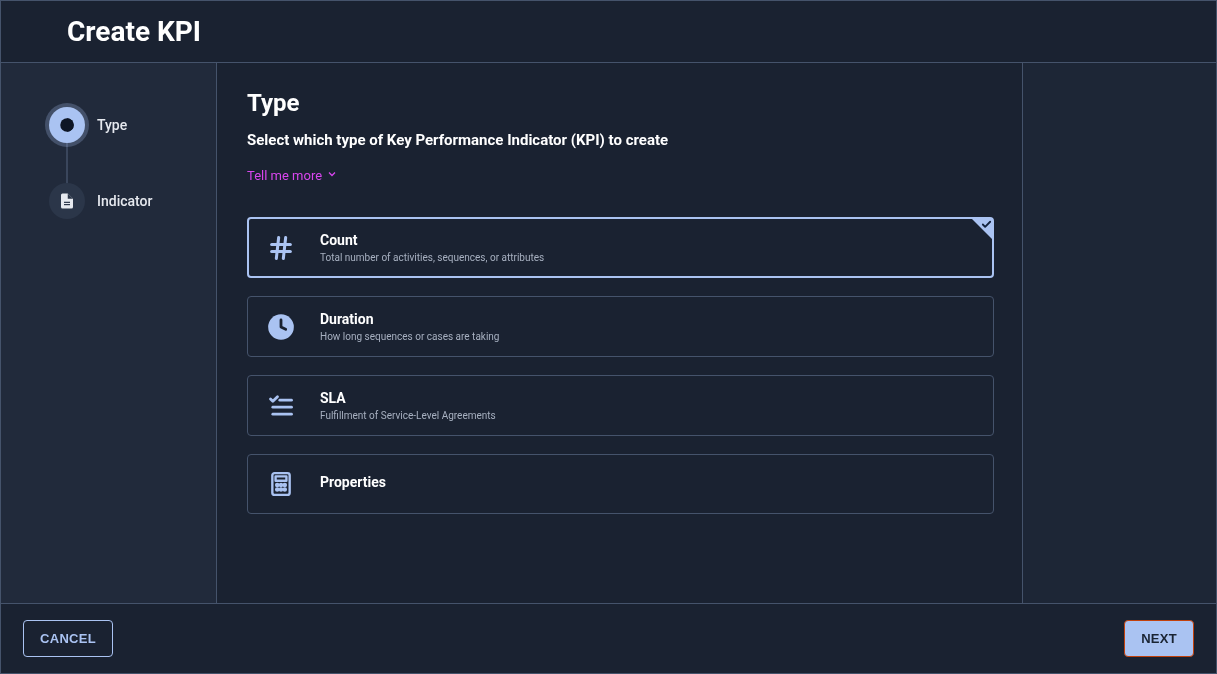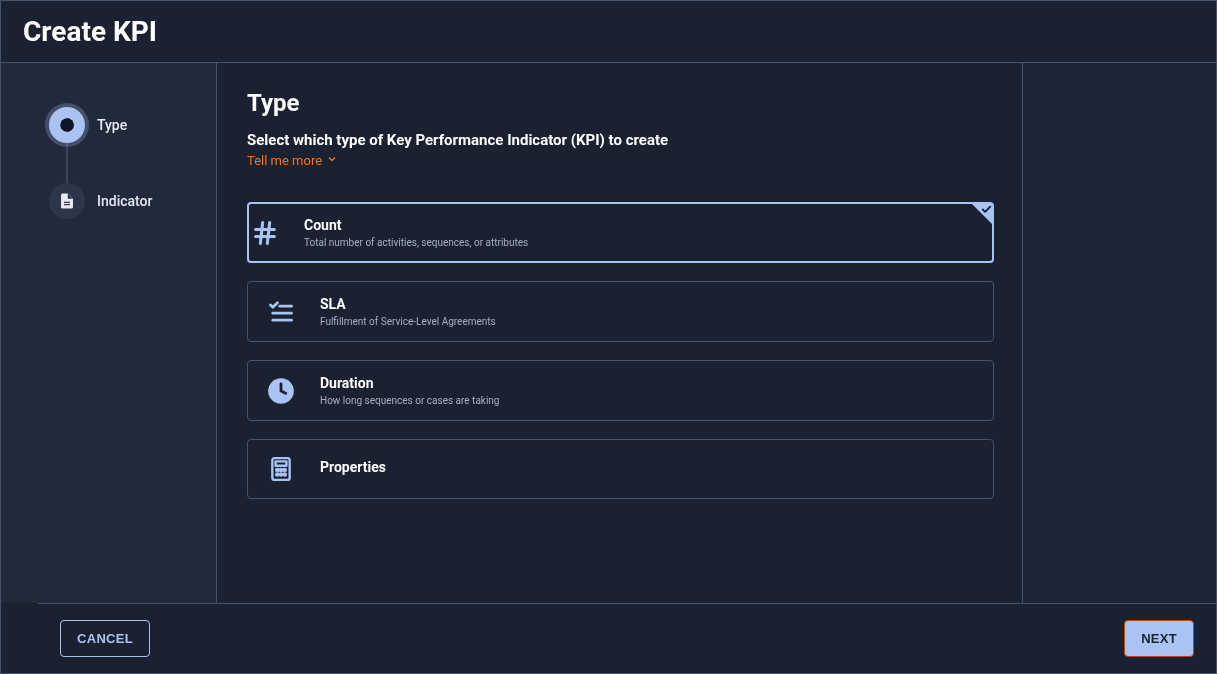--- a/index.html
+++ b/index.html
@@ -27,20 +27,21 @@
     height: 62px;
     display: flex;
     align-items: center;
     padding-left: 22px;
     border-bottom: 1px solid #45536b;
   }
   .header h1 {
     font-size: 28px;
     font-weight: 700;
     color: #ffffff;
+    margin-left: 44px;
   }
   
   .body {
     flex: 1;
     display: flex;
     min-height: 0;
   }
   
   .sidebar {
     width: 216px;
@@ -115,25 +116,25 @@
   .content-panel h2 {
     font-size: 24px;
     font-weight: 700;
     color: #ffffff;
     margin-bottom: 14px;
   }
   .subtitle {
     font-size: 15px;
     font-weight: 700;
     color: #ffffff;
-    margin-bottom: 1px;
+    margin-bottom: 16px;
   }
   .tell-me-more {
     font-size: 13px;
-    color: #f97316;
+    color: #d946ef;
     display: inline-flex;
     align-items: center;
     gap: 4px;
     cursor: pointer;
     margin-bottom: 34px;
   }
   .tell-me-more .chev {
     display: inline-block;
   }
 
@@ -148,21 +149,21 @@
     padding: 14px 20px 14px 18px;
     display: flex;
     align-items: center;
     gap: 24px;
     cursor: pointer;
     position: relative;
     background: #1a2231;
   }
   .option.selected {
     border: 2px solid #aac3f2;
-    padding: 13px 19px 13px 1px;
+    padding: 13px 19px 13px 17px;
   }
   .option .opt-icon {
     width: 30px;
     height: 30px;
     display: flex;
     align-items: center;
     justify-content: center;
     color: #aac3f2;
     flex-shrink: 0;
   }
@@ -205,21 +206,20 @@
 
   
   .footer {
     height: 70px;
     border-top: 1px solid #45536b;
     display: flex;
     align-items: center;
     justify-content: space-between;
     padding: 0 22px;
     background: #1a2231;
-    margin-left: 37px;
   }
   .btn {
     font-size: 13px;
     font-weight: 700;
     letter-spacing: 0.3px;
     padding: 10px 16px;
     border-radius: 4px;
     cursor: pointer;
   }
   .btn.cancel {
@@ -306,44 +306,44 @@
             </div>
             <div class="corner">
               <svg viewBox="0 0 24 24" fill="none" stroke="currentColor" stroke-width="4" stroke-linecap="round" stroke-linejoin="round">
                   <polyline points="20 6 9 17 4 12"></polyline>
                 </svg>
             </div>
           </div>
 
           <div class="option">
             <div class="opt-icon">
+              <svg viewBox="0 0 24 24" width="28" height="28">
+                  <circle cx="12" cy="12" r="11" fill="currentColor"></circle>
+                  <polyline points="12 6 12 12 16 14" fill="none" stroke="#1a2231" stroke-width="2.4" stroke-linecap="round" stroke-linejoin="round"></polyline>
+                </svg>
+            </div>
+            <div class="opt-text">
+              <div class="opt-title">Duration</div>
+              <div class="opt-desc">How long sequences or cases are taking</div>
+            </div>
+
+          </div>
+
+          <div class="option">
+            <div class="opt-icon">
               <svg viewBox="0 0 24 24" width="28" height="28" fill="none" stroke="currentColor" stroke-width="2.4" stroke-linecap="round" stroke-linejoin="round">
                   <polyline points="3 6 5 8 9 4"></polyline>
                   <line x1="11" y1="7" x2="21" y2="7"></line>
                   <line x1="5" y1="13" x2="21" y2="13"></line>
                   <line x1="5" y1="19" x2="21" y2="19"></line>
                 </svg>
             </div>
             <div class="opt-text">
               <div class="opt-title">SLA</div>
               <div class="opt-desc">Fulfillment of Service-Level Agreements</div>
-            </div>
-
-          </div>
-
-          <div class="option">
-            <div class="opt-icon">
-              <svg viewBox="0 0 24 24" width="28" height="28">
-                  <circle cx="12" cy="12" r="11" fill="currentColor"></circle>
-                  <polyline points="12 6 12 12 16 14" fill="none" stroke="#1a2231" stroke-width="2.4" stroke-linecap="round" stroke-linejoin="round"></polyline>
-                </svg>
-            </div>
-            <div class="opt-text">
-              <div class="opt-title">Duration</div>
-              <div class="opt-desc">How long sequences or cases are taking</div>
             </div>
 
           </div>
 
           <div class="option">
             <div class="opt-icon">
               <svg viewBox="0 0 24 24" width="26" height="26" fill="none" stroke="currentColor" stroke-width="2.2" stroke-linejoin="round">
                   <rect x="4" y="2" width="16" height="20" rx="2"></rect>
                   <rect x="7" y="5" width="10" height="4"></rect>
                   <circle cx="8.5" cy="13" r="1" fill="currentColor"></circle>

